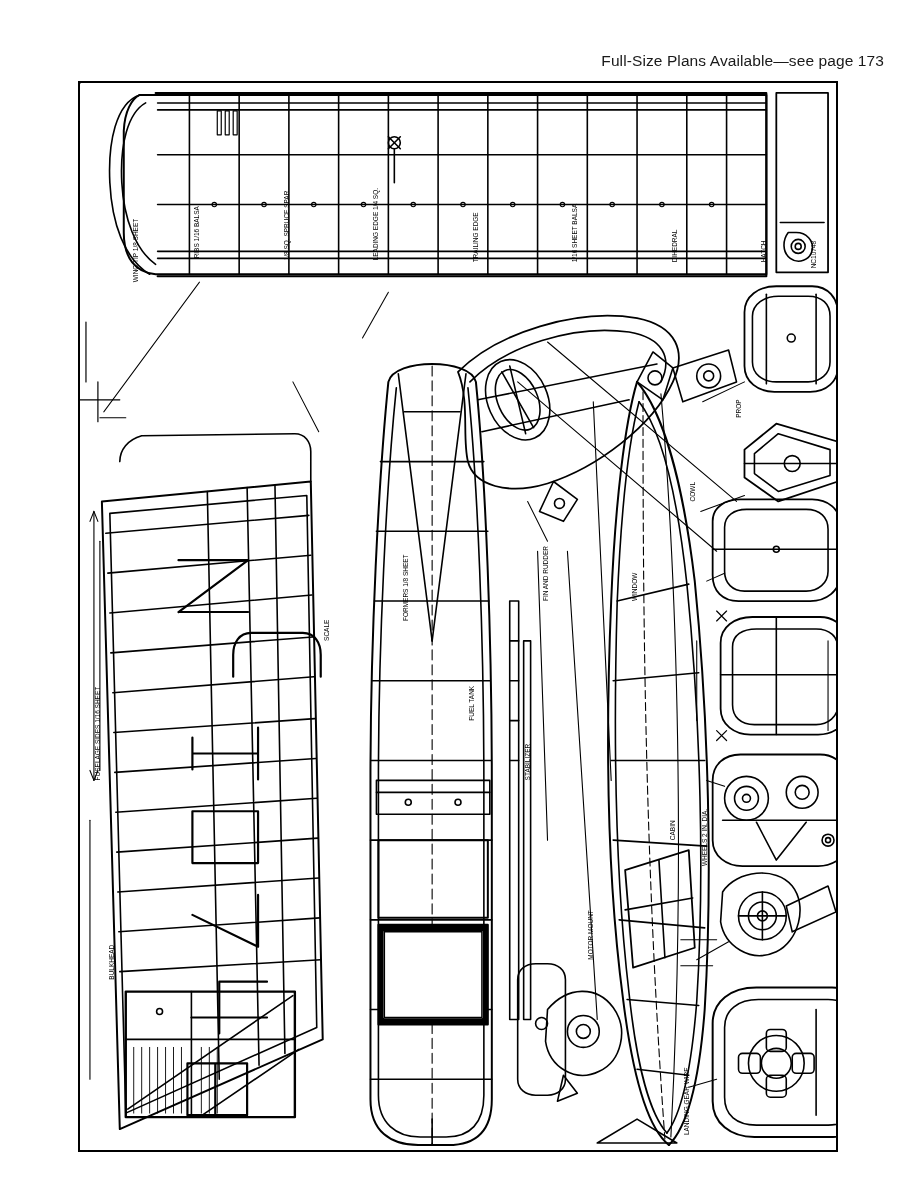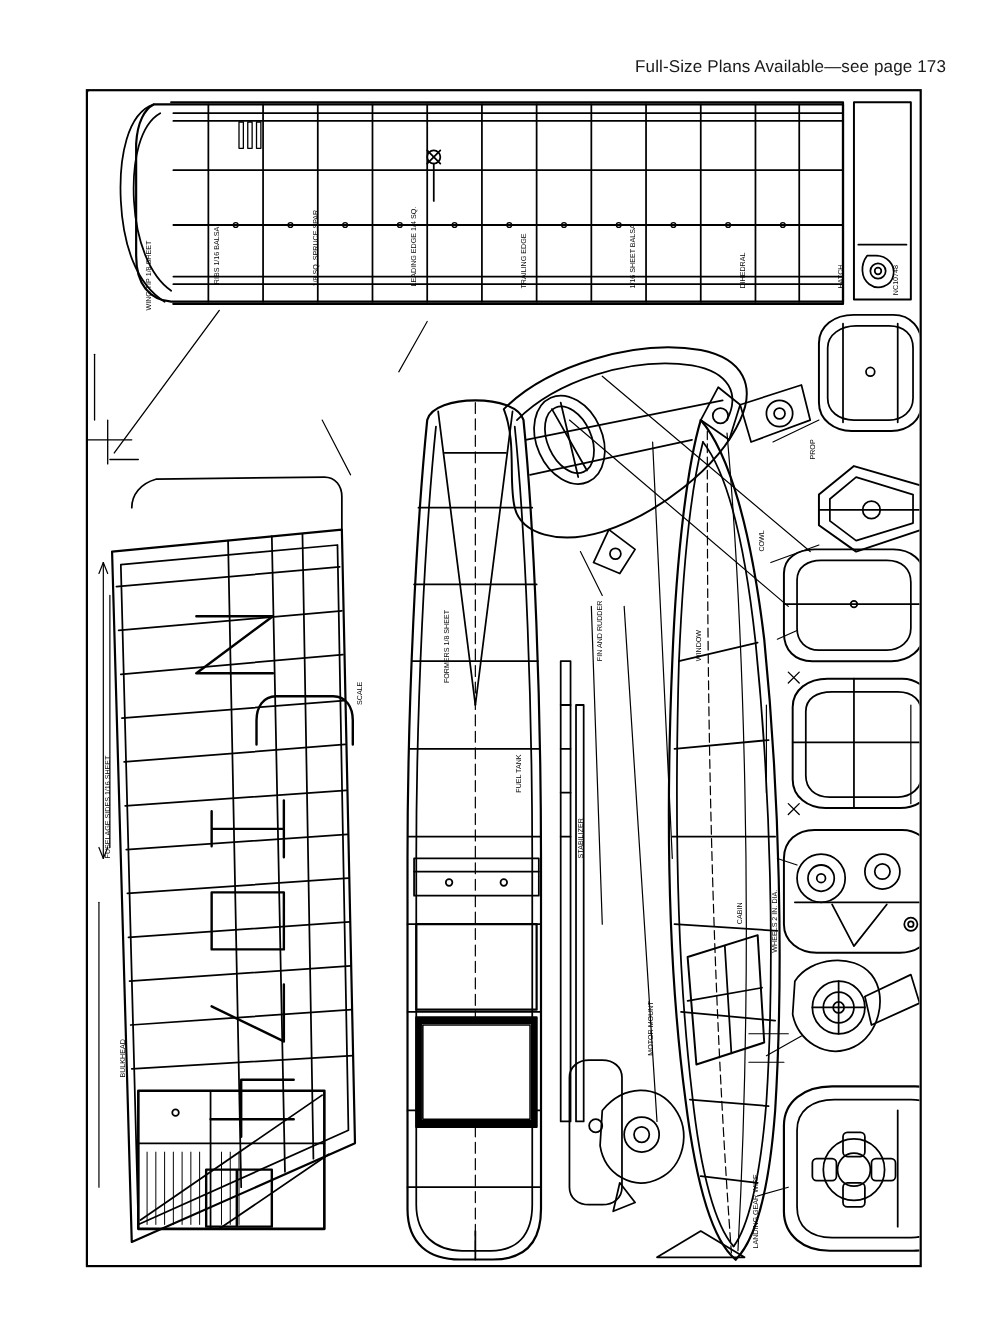--- a/index.html
+++ b/index.html
@@ -16,21 +16,21 @@
     position: relative;
   }
   #page {
     position: relative;
     width: 916px;
     height: 1200px;
     background: #ffffff;
   }
   #header-note {
     position: absolute;
-    right: 56px;
+    right: 32px;
     top: 52px;
     font-size: 15.5px;
     letter-spacing: 0.1px;
     color: #1a1a1a;
     white-space: nowrap;
   }
   #plan-frame {
     position: absolute;
     left: 78px;
     top: 81px;

